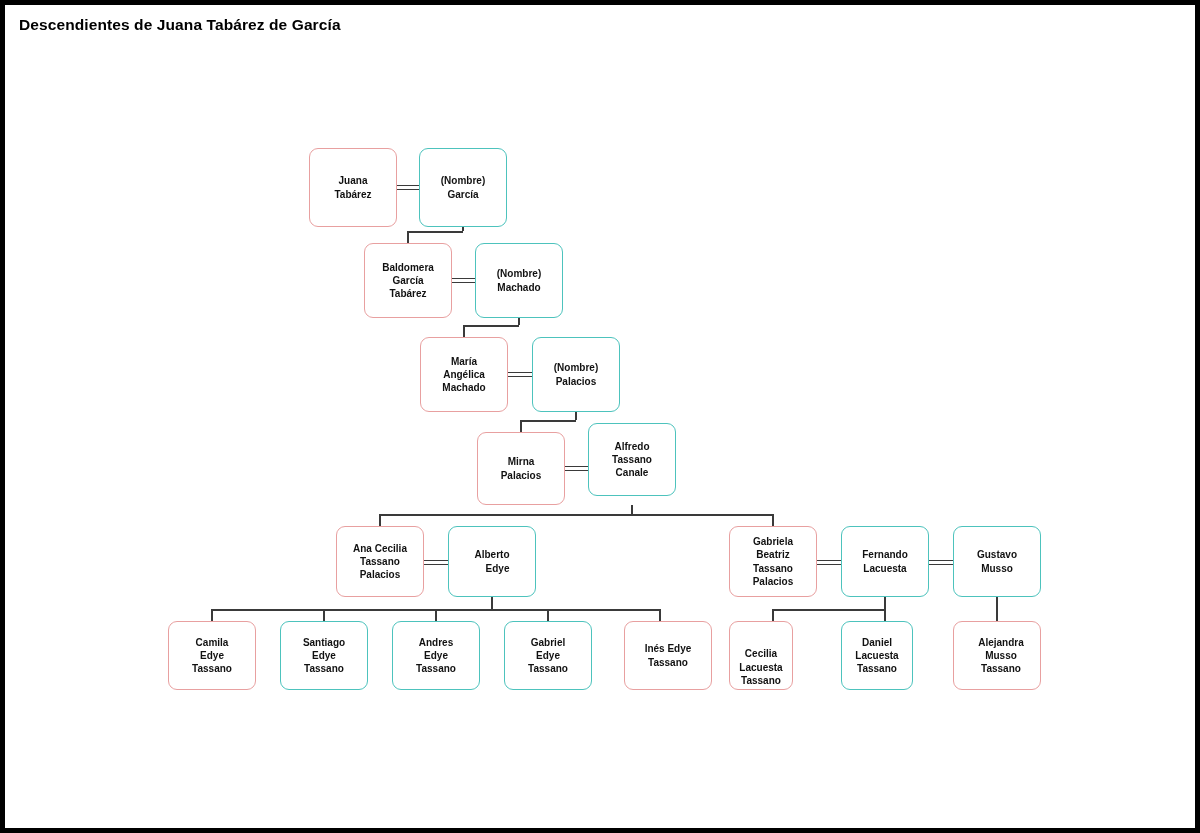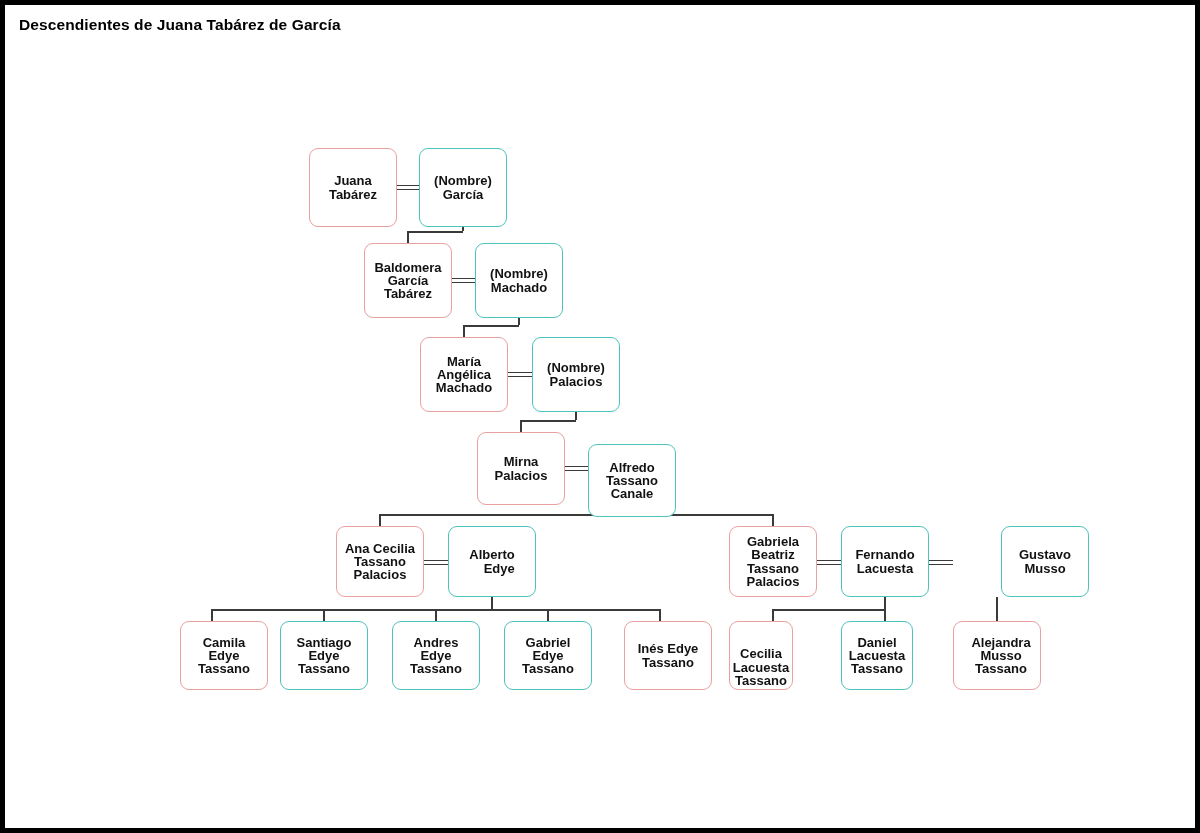--- a/index.html
+++ b/index.html
@@ -48,21 +48,21 @@
     display: flex;
     align-items: center;
     justify-content: center;
     text-align: center;
     padding: 2px 4px;
     z-index: 5;
   }
   .pbox.female { border-color: #e8a0a0; }
   .pbox.male   { border-color: #4dc3bd; }
   .pbox .label {
-    font-size: 13px;
+    font-size: 10px;
     font-weight: bold;
     line-height: 13.2px;
     color: #111111;
     white-space: pre-line;
   }
   
   .hline {
     position: absolute;
     height: 1.7px;
     background: #3a3a3a;
@@ -153,21 +153,21 @@
 Machado</span>
         </div>
         <div class="pbox male" style="left: 527px; top: 332px; width: 88px; height: 75px;">
           <span class="label">(Nombre)
 Palacios</span>
         </div>
         <div class="pbox female" style="left: 472px; top: 427px; width: 88px; height: 73px;">
           <span class="label">Mirna
 Palacios</span>
         </div>
-        <div class="pbox male" style="left: 583px; top: 439px; width: 88px; height: 73px;">
+        <div class="pbox male" style="left: 583px; top: 418px; width: 88px; height: 73px;">
           <span class="label">Alfredo
 Tassano
 Canale</span>
         </div>
         <div class="pbox female" style="left: 331px; top: 521px; width: 88px; height: 71px;">
           <span class="label">Ana Cecilia
 Tassano
 Palacios</span>
         </div>
         <div class="pbox male" style="left: 443px; top: 521px; width: 88px; height: 71px; text-align: right;">
@@ -177,25 +177,25 @@
         <div class="pbox female" style="left: 724px; top: 521px; width: 88px; height: 71px;">
           <span class="label">Gabriela
 Beatriz
 Tassano
 Palacios</span>
         </div>
         <div class="pbox male" style="left: 836px; top: 521px; width: 88px; height: 71px;">
           <span class="label">Fernando
 Lacuesta</span>
         </div>
-        <div class="pbox male" style="left: 948px; top: 521px; width: 88px; height: 71px; margin-left: 48px;">
+        <div class="pbox male" style="left: 948px; top: 521px; width: 88px; height: 71px;">
           <span class="label">Gustavo
 Musso</span>
         </div>
-        <div class="pbox female" style="left: 163px; top: 616px; width: 88px; height: 69px; margin-left: 12px;">
+        <div class="pbox female" style="left: 163px; top: 616px; width: 88px; height: 69px;">
           <span class="label">Camila
 Edye
 Tassano</span>
         </div>
         <div class="pbox male" style="left: 275px; top: 616px; width: 88px; height: 69px;">
           <span class="label">Santiago
 Edye
 Tassano</span>
         </div>
         <div class="pbox male" style="left: 387px; top: 616px; width: 88px; height: 69px;">

